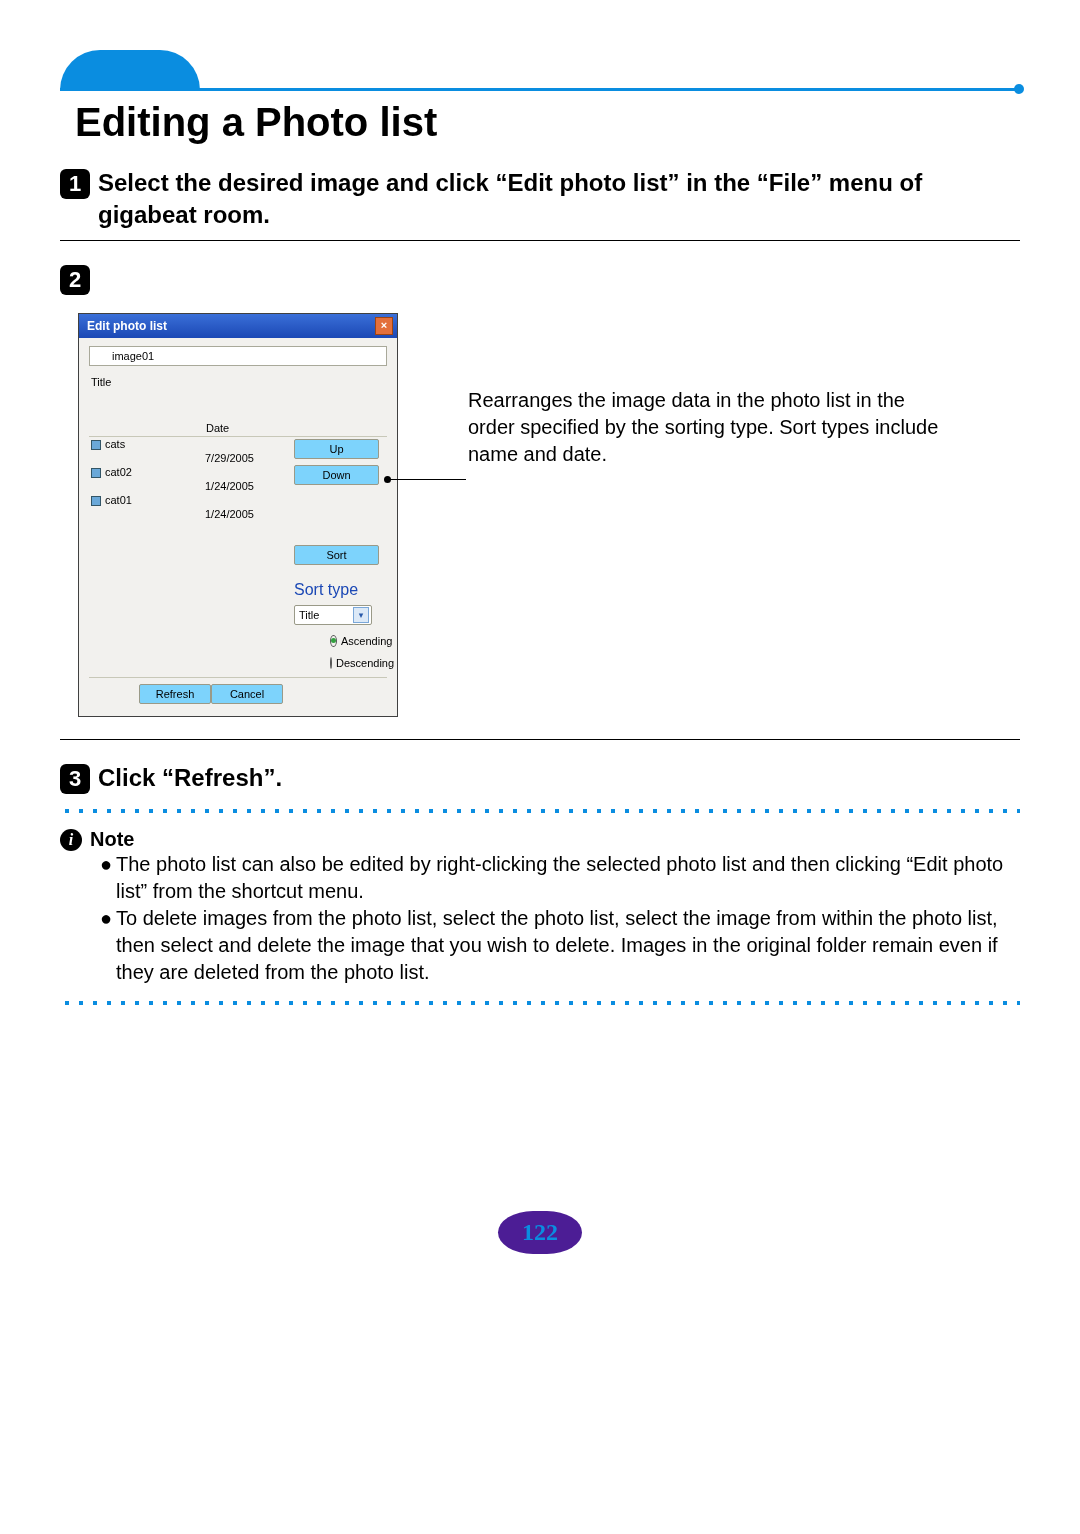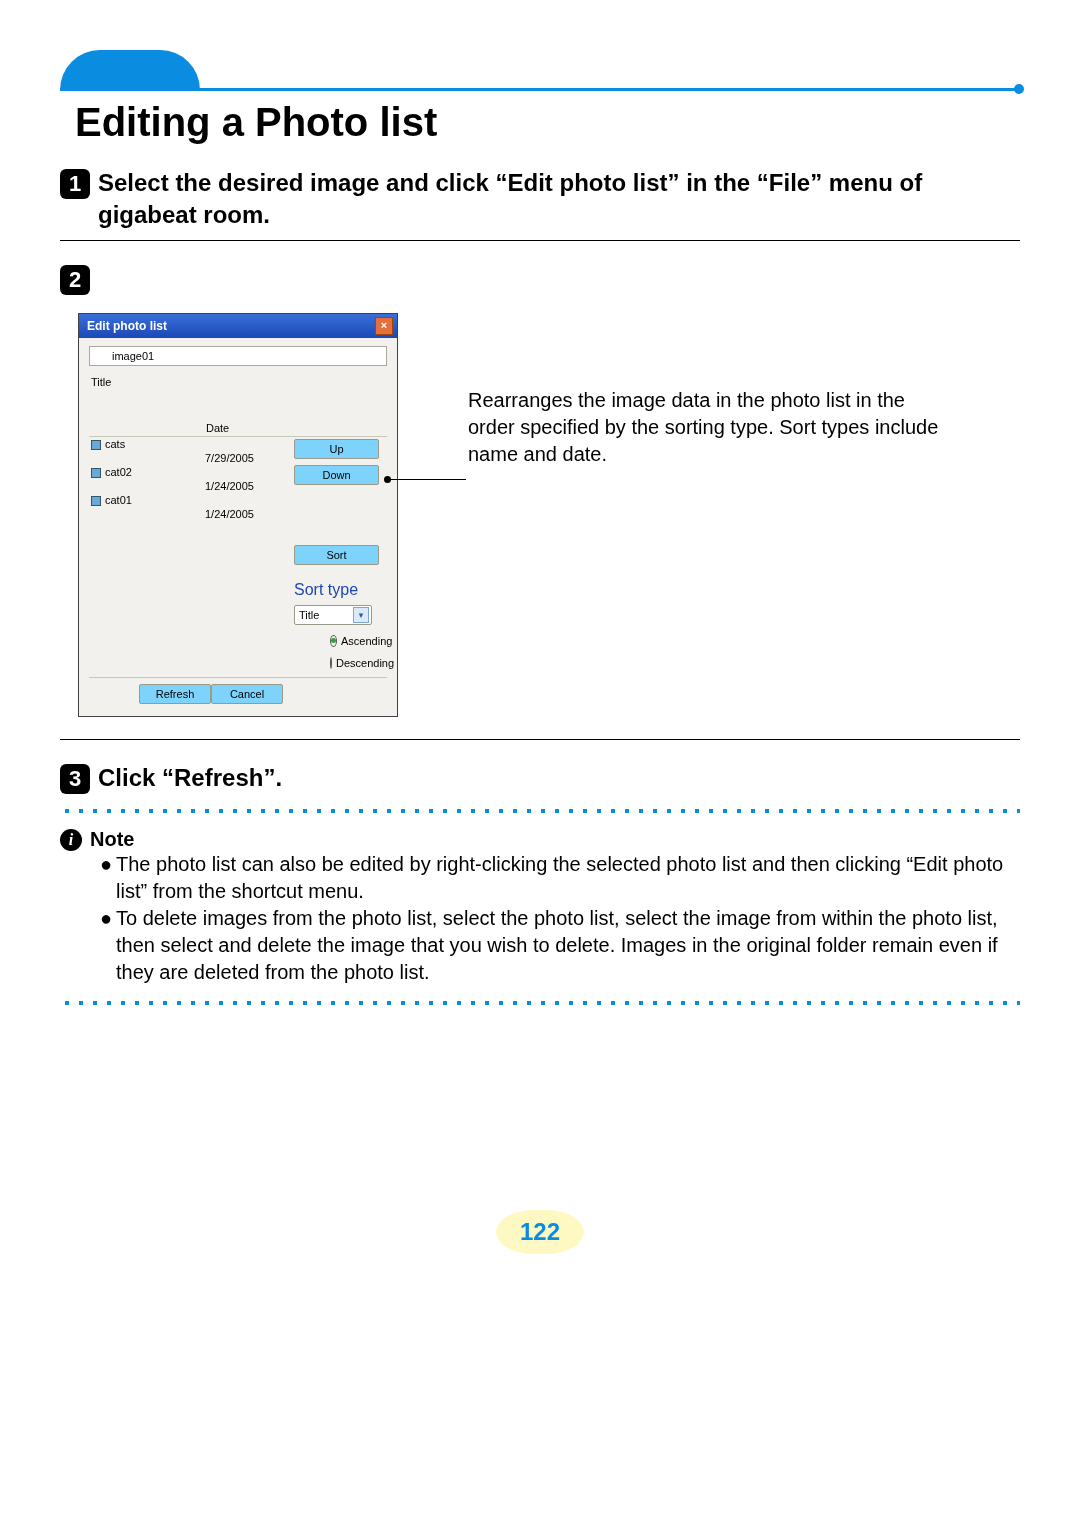--- a/index.html
+++ b/index.html
@@ -136,26 +136,27 @@
   .note-list { margin-left: 40px; font-size:20px; line-height:1.35; }
   .note-item { display:flex; }
   .bullet { flex:0 0 16px; }
 
   .page-num {
     position:absolute; left:0; right:0; bottom: 36px;
     text-align:center;
   }
   .page-num .oval {
     display:inline-block;
-    background:#fef9c3;
+    background:#4c1d95;
     border-radius: 50% / 60%;
     padding: 8px 24px;
     color:#0a8de0;
     font-weight:bold;
     font-size:24px;
+    font-family:Liberation Serif, serif;
   }
 </style>
 </head>
 <body>
 
 <div class="page">
 
   <div class="header-wrap">
     <div class="header-tab"></div>
     <div class="header-rule"></div>

